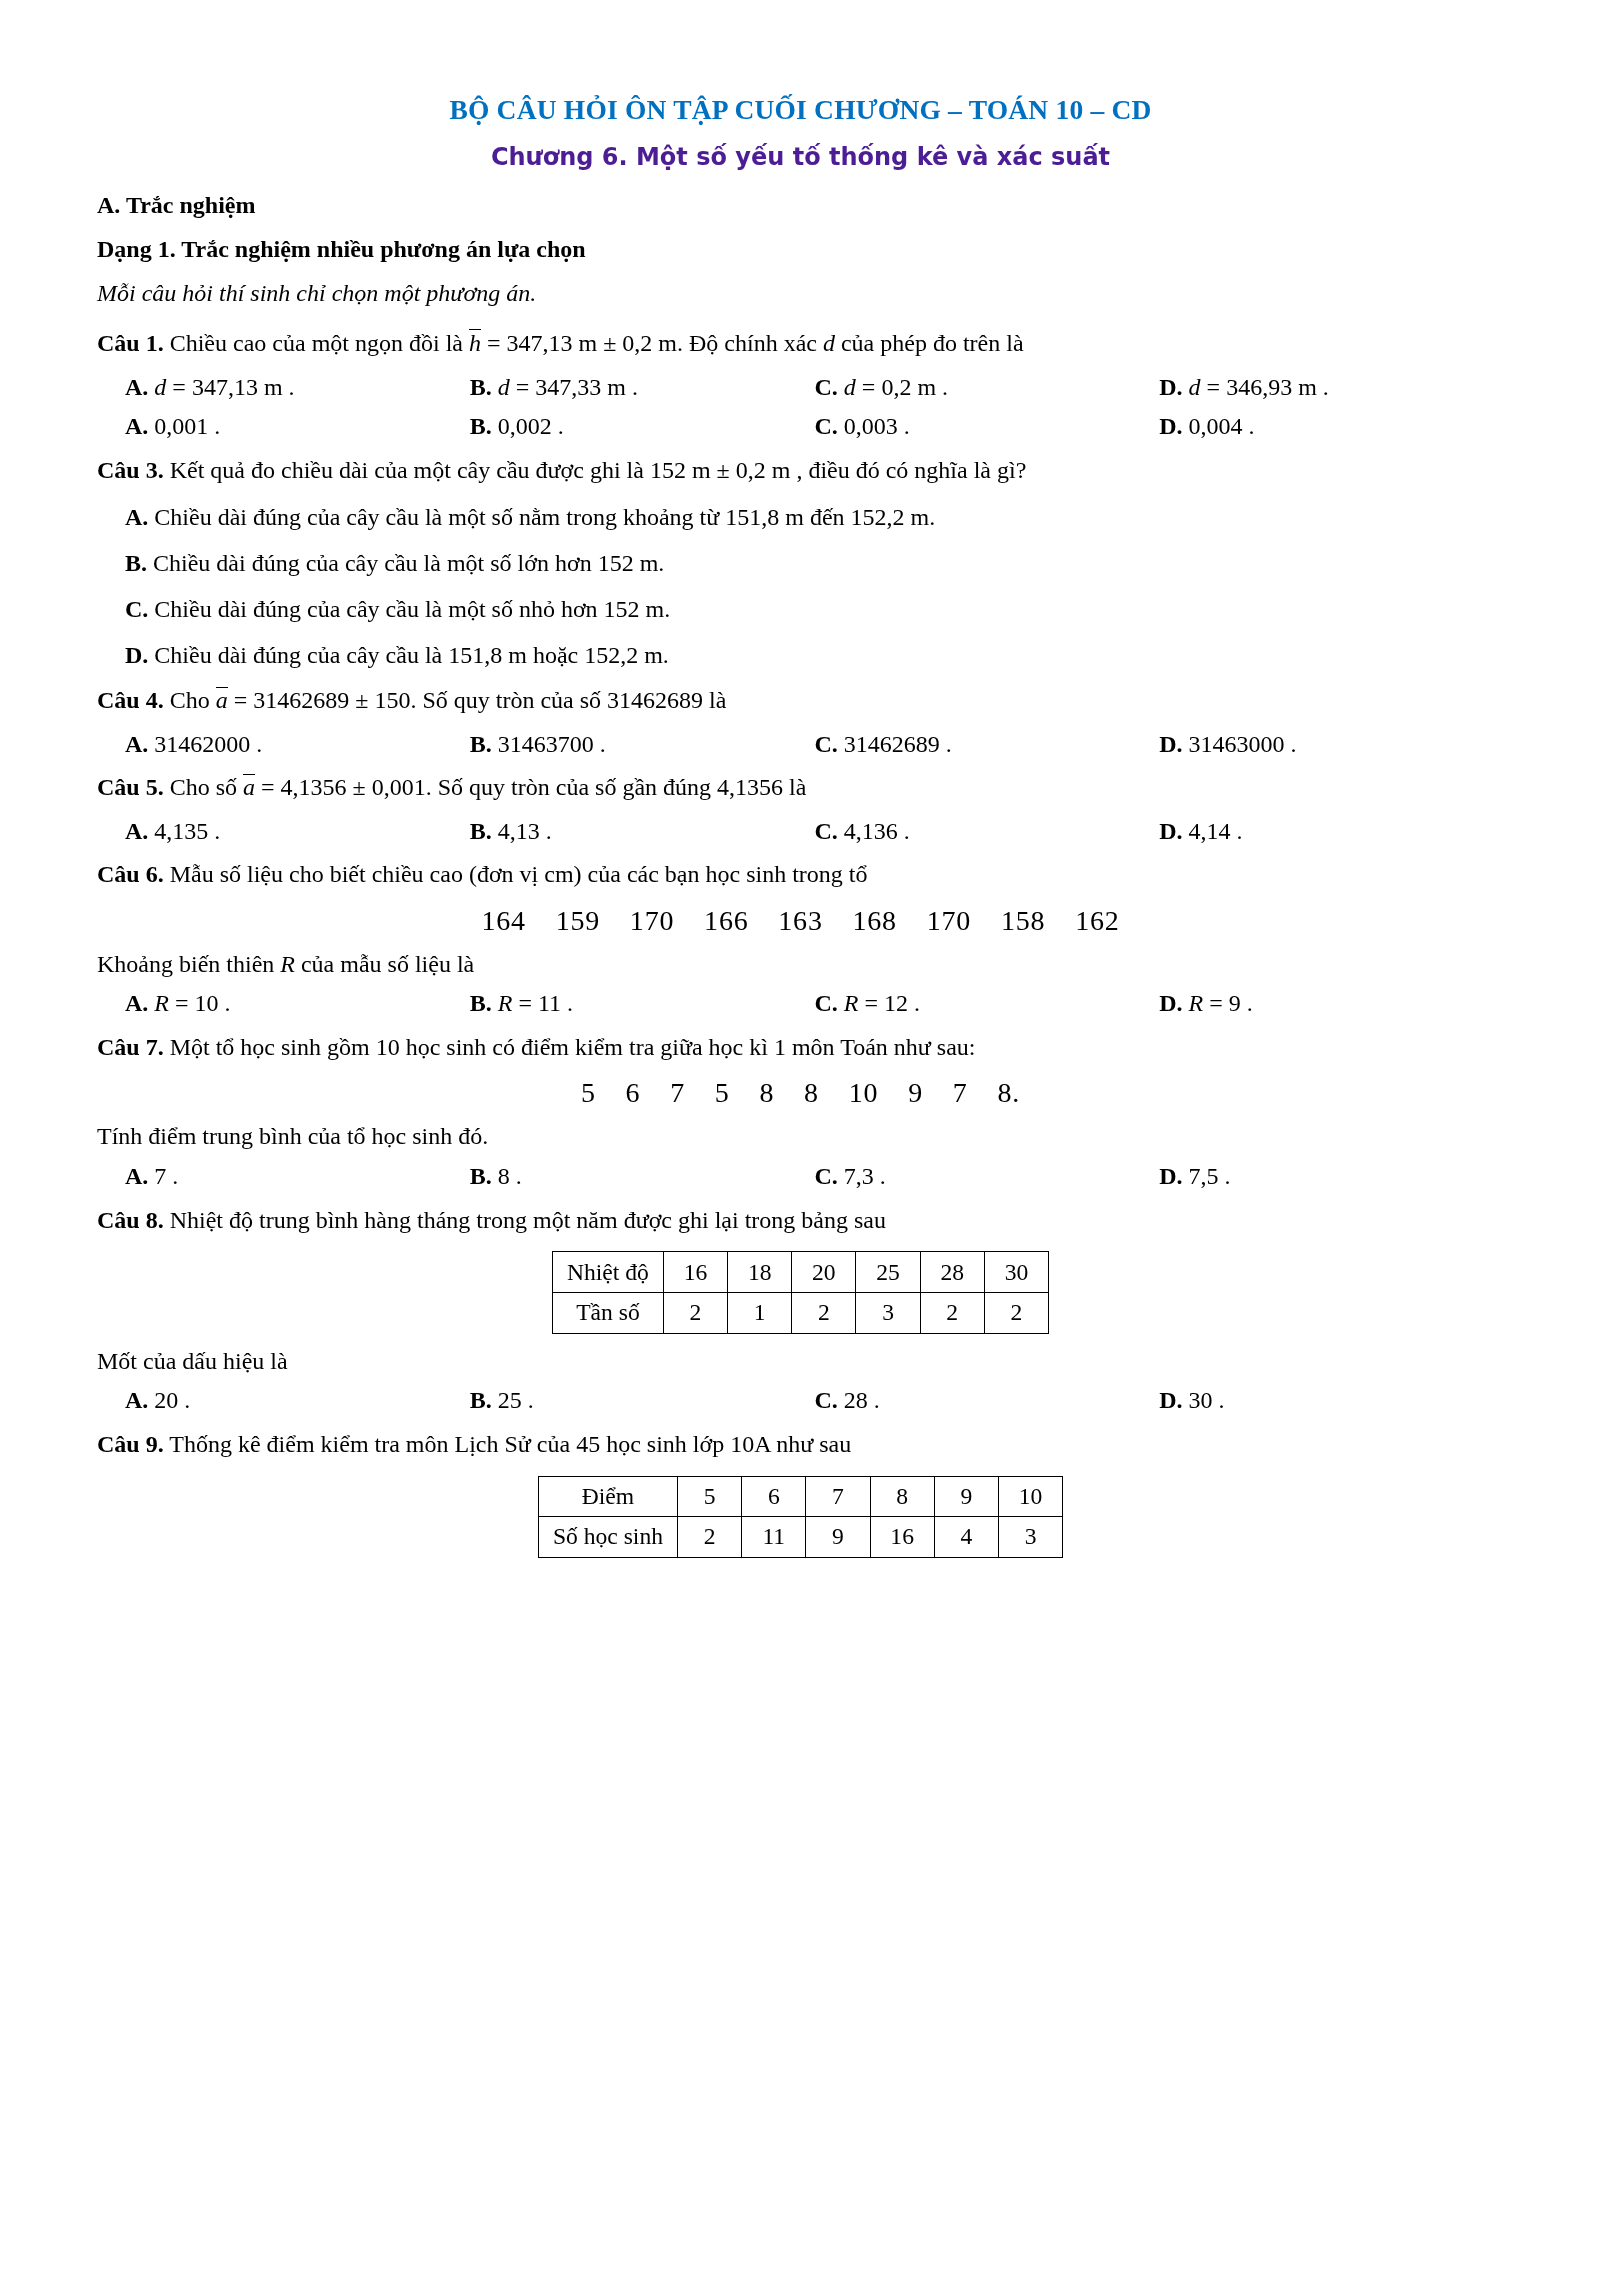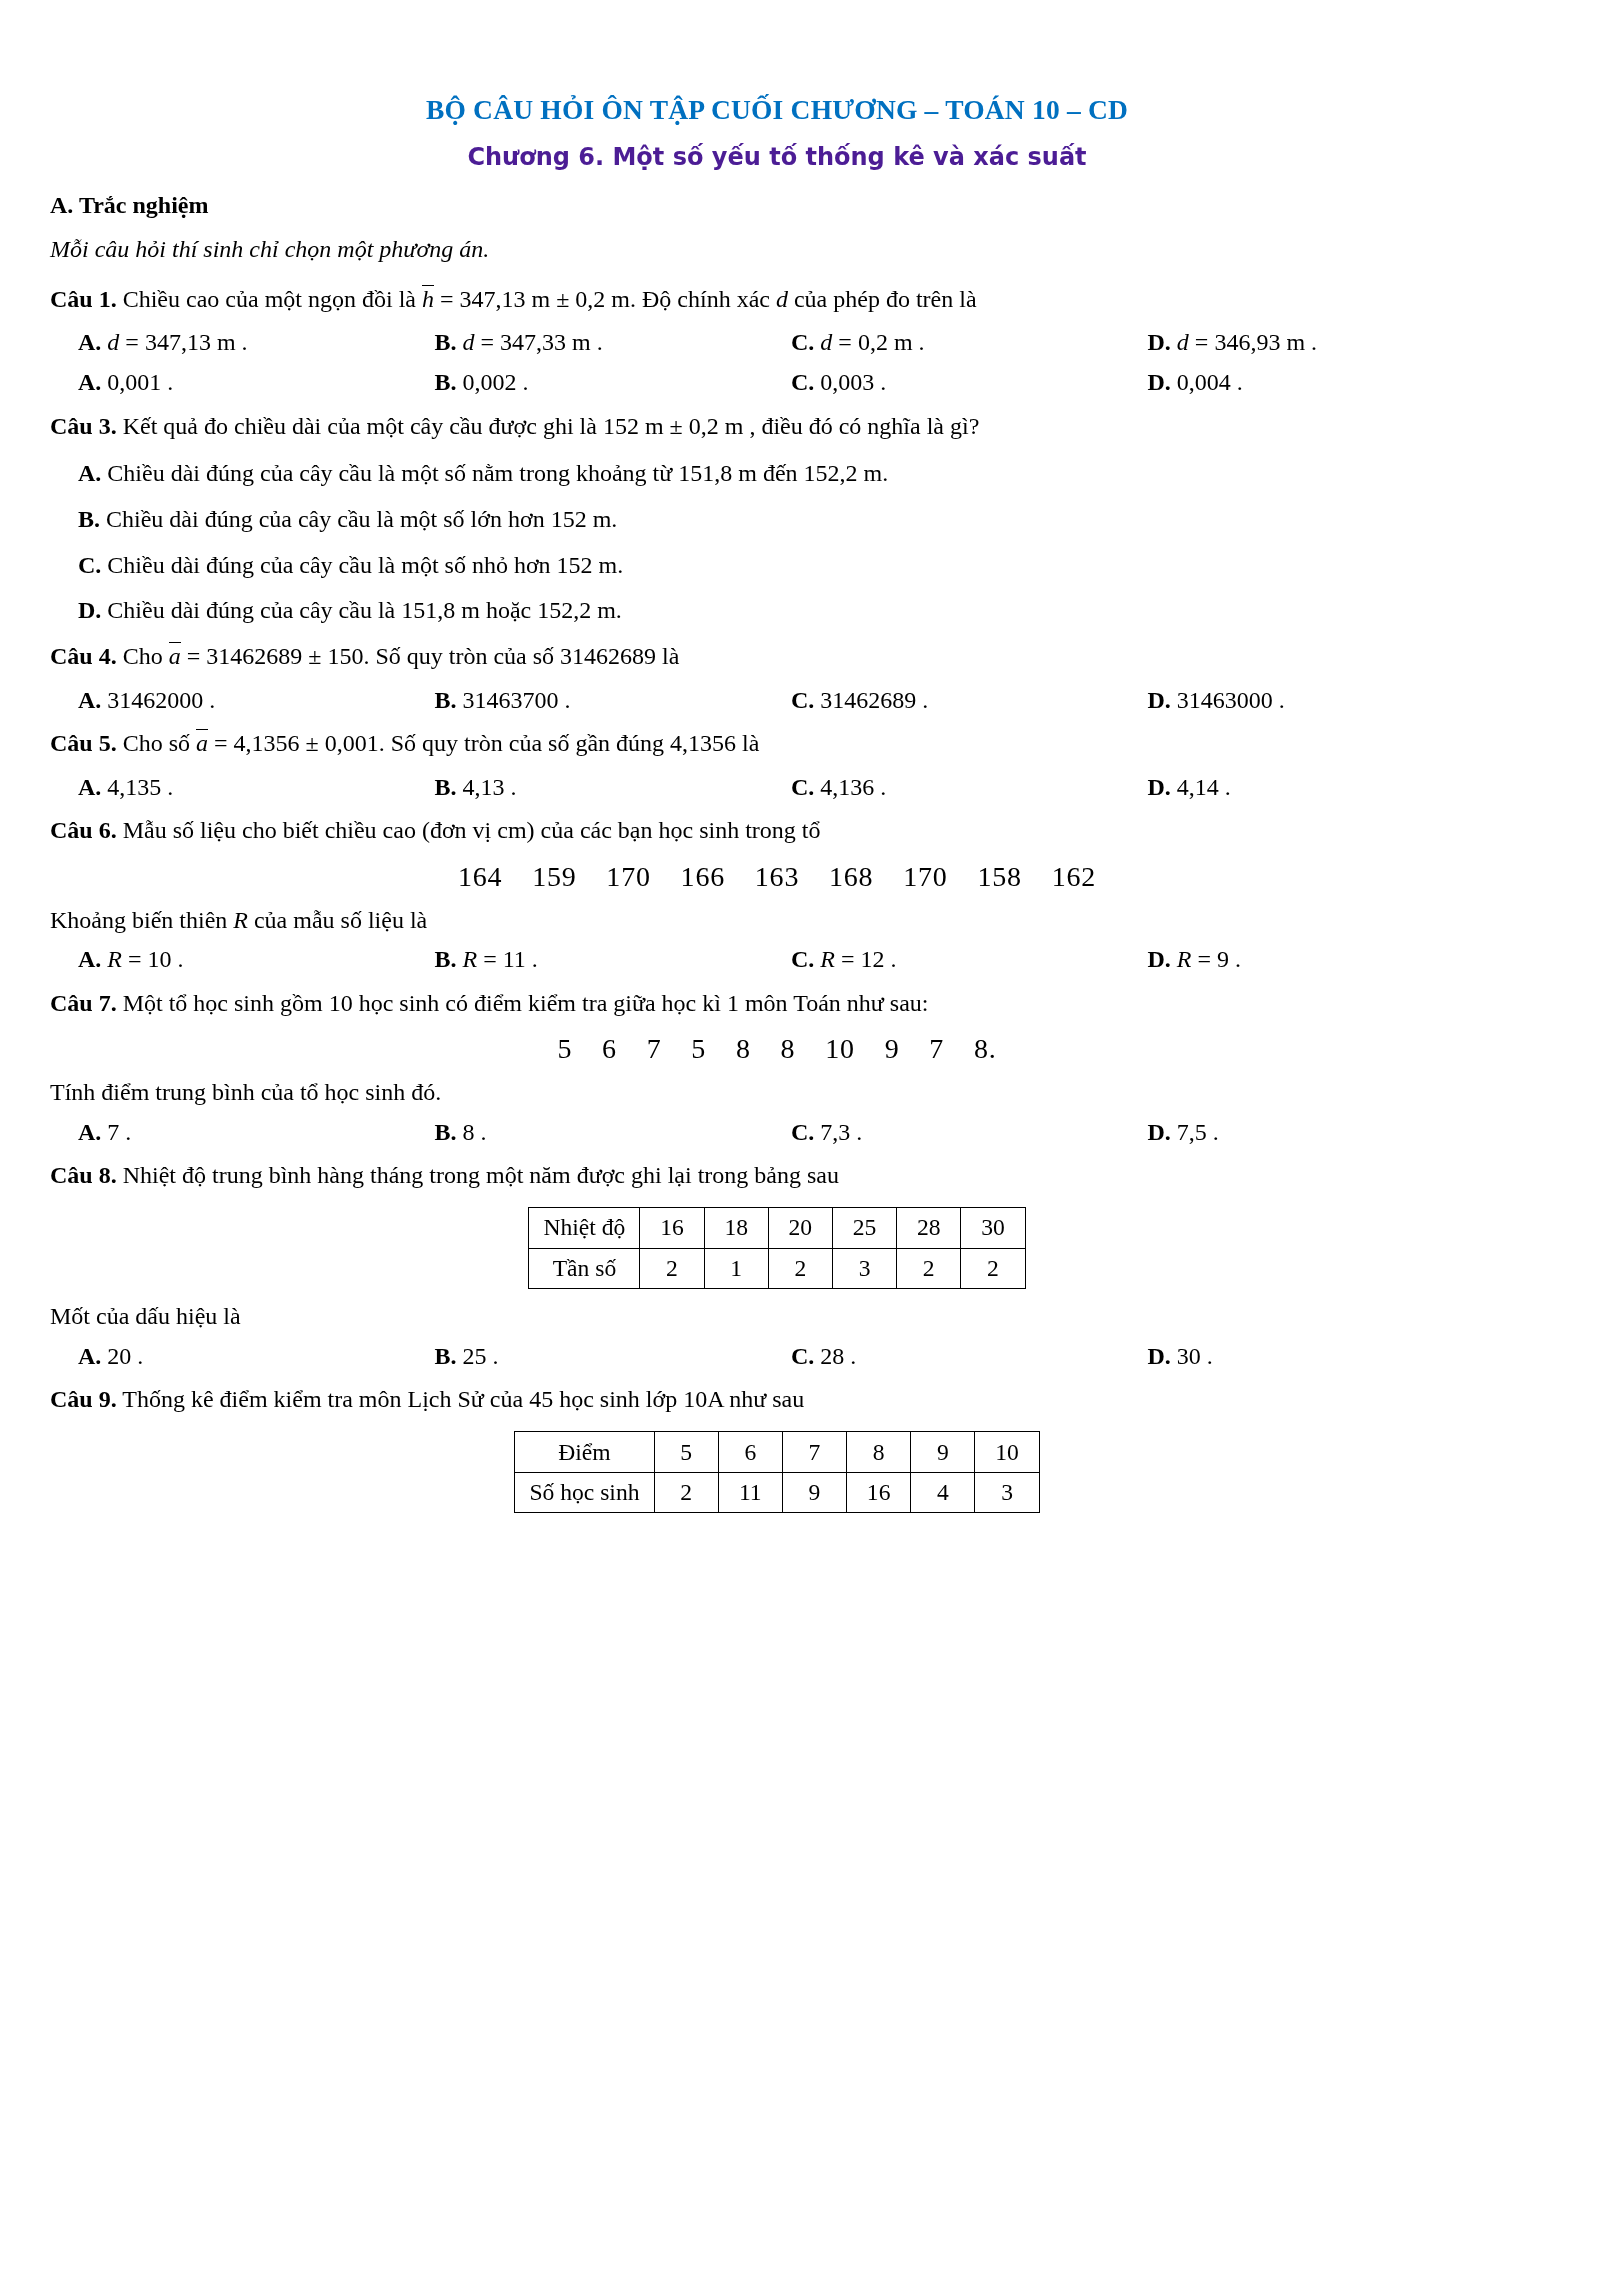--- a/index.html
+++ b/index.html
@@ -9,21 +9,21 @@
   }
   body {
     width: 1623px;
     font-family: "Liberation Serif", serif;
     color: #000000;
   }
   .page {
     width: 1622px;
     min-height: 2295px;
     box-sizing: border-box;
-    padding: 94px 118px 31px 50px;
+    padding: 94px 118px 31px 97px;
   }
   .doc-title {
     text-align: center;
     color: #0070C0;
     font-weight: bold;
     font-size: 27.5px;
     letter-spacing: 0.2px;
     margin: 0 0 17.3px 0;
   }
   .doc-subtitle {
@@ -121,20 +121,21 @@
 </style>
 </head>
 <body>
 
 <div class="page">
 
   <div class="doc-title">BỘ CÂU HỎI ÔN TẬP CUỐI CHƯƠNG – TOÁN 10 – CD</div>
   <div class="doc-subtitle">Chương 6. Một số yếu tố thống kê và xác suất</div>
 
   <div class="sec-head">A. Trắc nghiệm</div>
+  <div class="sec-head2">Dạng 1. Trắc nghiệm nhiều phương án lựa chọn</div>
   <div class="italic-note">Mỗi câu hỏi thí sinh chỉ chọn một phương án.</div>
 
   <div class="q">
     <b>Câu 1.</b>
     <span>Chiều cao của một ngọn đồi là</span>
     <span class="ovl">h</span>
     <span>= 347,13 m ± 0,2 m</span><span>. Độ chính xác</span>
     <span class="mi">d</span>
     <span>của phép đo trên là</span>
   </div>

